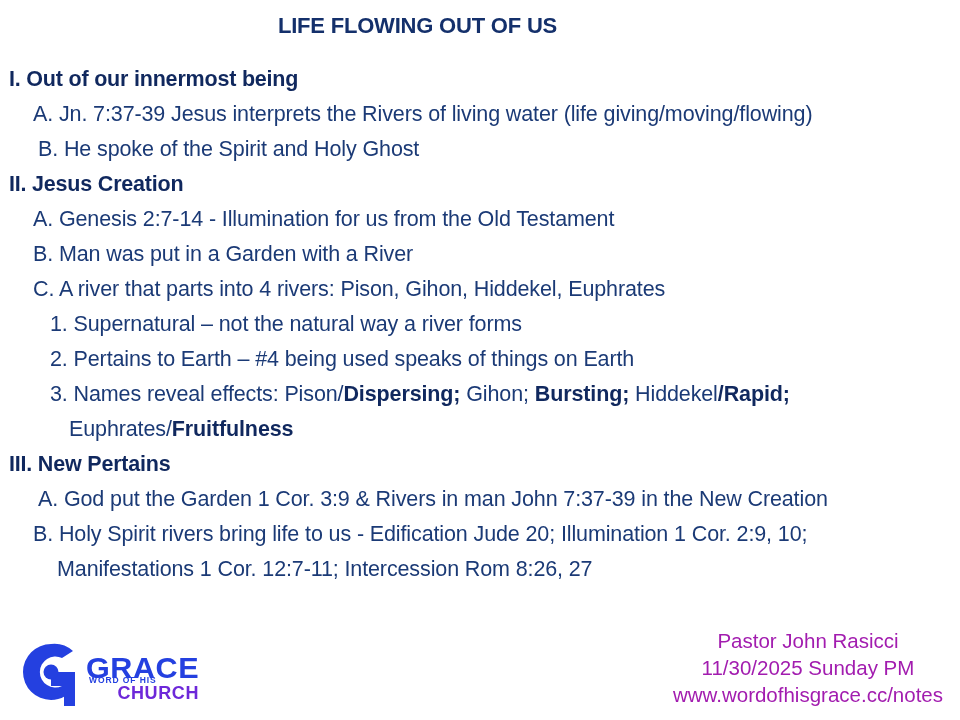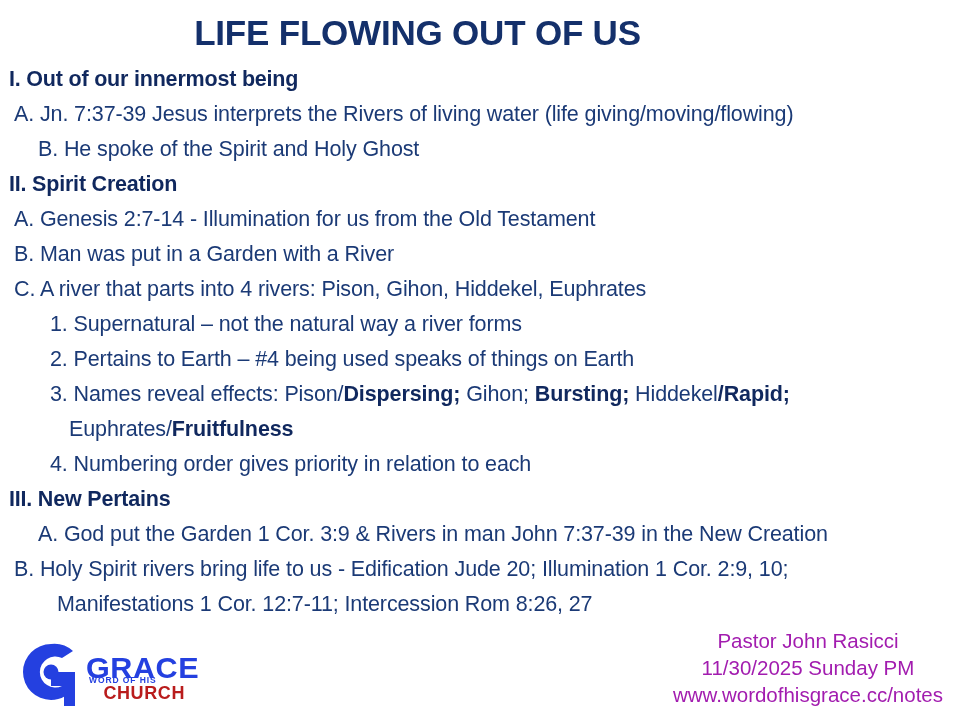--- a/index.html
+++ b/index.html
@@ -23,21 +23,21 @@
     background: #ffffff;
   }
 
   
   .slide-title {
     position: absolute;
     left: 0;
     top: 14px;
     width: 835px;
     text-align: center;
-    font-size: 35px;
+    font-size: 22px;
     font-weight: bold;
     letter-spacing: -0.2px;
     color: #14306b;
     line-height: 1.1;
     white-space: nowrap;
   }
 
   
   .outline {
     position: absolute;
@@ -59,21 +59,21 @@
     color: #10285e;
     letter-spacing: -0.2px;
   }
   .line b {
     font-weight: bold;
     color: #10285e;
   }
 
   
   .i-0  { padding-left: 9px;  }
-  .i-1  { padding-left: 14px; }
+  .i-1  { padding-left: 33px; }
   .i-1b { padding-left: 38px; }
   .i-2  { padding-left: 50px; }
   .i-2c { padding-left: 69px; }
   .i-1c { padding-left: 57px; }
 
   
   .credit {
     position: absolute;
     right: 17px;
     bottom: 12px;
@@ -124,49 +124,48 @@
     font-size: 30px;
     font-weight: bold;
     letter-spacing: 0.5px;
     color: #2440e0;
     line-height: 32px;
     transform: scaleX(1.02);
     transform-origin: left top;
   }
   .logo-church {
     position: absolute;
-    right: 19px;
+    right: 5px;
     top: 40px;
     font-size: 18px;
     font-weight: bold;
     letter-spacing: 0.6px;
-    color: #b91c1c;
+    color: #6d28d9;
     line-height: 20px;
   }
 </style>
 </head>
 <body>
 
 <div id="slide">
 
   <div class="slide-title">LIFE FLOWING OUT OF US</div>
 
   <div class="outline" id="outline-root">
       <div class="line i-0 roman">I. Out of our innermost being</div>
       <div class="line i-1">A. Jn. 7:37-39 Jesus interprets the Rivers of living water (life giving/moving/flowing)</div>
       <div class="line i-1b">B. He spoke of the Spirit and Holy Ghost</div>
-      <div class="line i-0 roman">II. Spirit Creation</div>
+      <div class="line i-0 roman">II. Jesus Creation</div>
       <div class="line i-1">A. Genesis 2:7-14 - Illumination for us from the Old Testament</div>
       <div class="line i-1">B. Man was put in a Garden with a River</div>
       <div class="line i-1">C. A river that parts into 4 rivers: Pison, Gihon, Hiddekel, Euphrates</div>
       <div class="line i-2">1. Supernatural – not the natural way a river forms</div>
       <div class="line i-2">2. Pertains to Earth – #4 being used speaks of things on Earth</div>
       <div class="line i-2"><span>3. Names reveal effects: Pison/</span><b>Dispersing;</b><span> Gihon; </span><b>Bursting;</b><span> Hiddekel</span><b>/Rapid;</b></div>
       <div class="line i-2c"><span>Euphrates/</span><b>Fruitfulness</b></div>
-      <div class="line i-2">4. Numbering order gives priority in relation to each</div>
       <div class="line i-0 roman">III. New Pertains</div>
       <div class="line i-1b">A. God put the Garden 1 Cor. 3:9 &amp; Rivers in man John 7:37-39 in the New Creation</div>
       <div class="line i-1">B. Holy Spirit rivers bring life to us - Edification Jude 20; Illumination 1 Cor. 2:9, 10;</div>
       <div class="line i-1c">Manifestations 1 Cor. 12:7-11; Intercession Rom 8:26, 27</div>
     </div>
 
   <div class="credit">
     <div>Pastor John Rasicci</div>
     <div>11/30/2025 Sunday PM</div>
     <div>www.wordofhisgrace.cc/notes</div>

